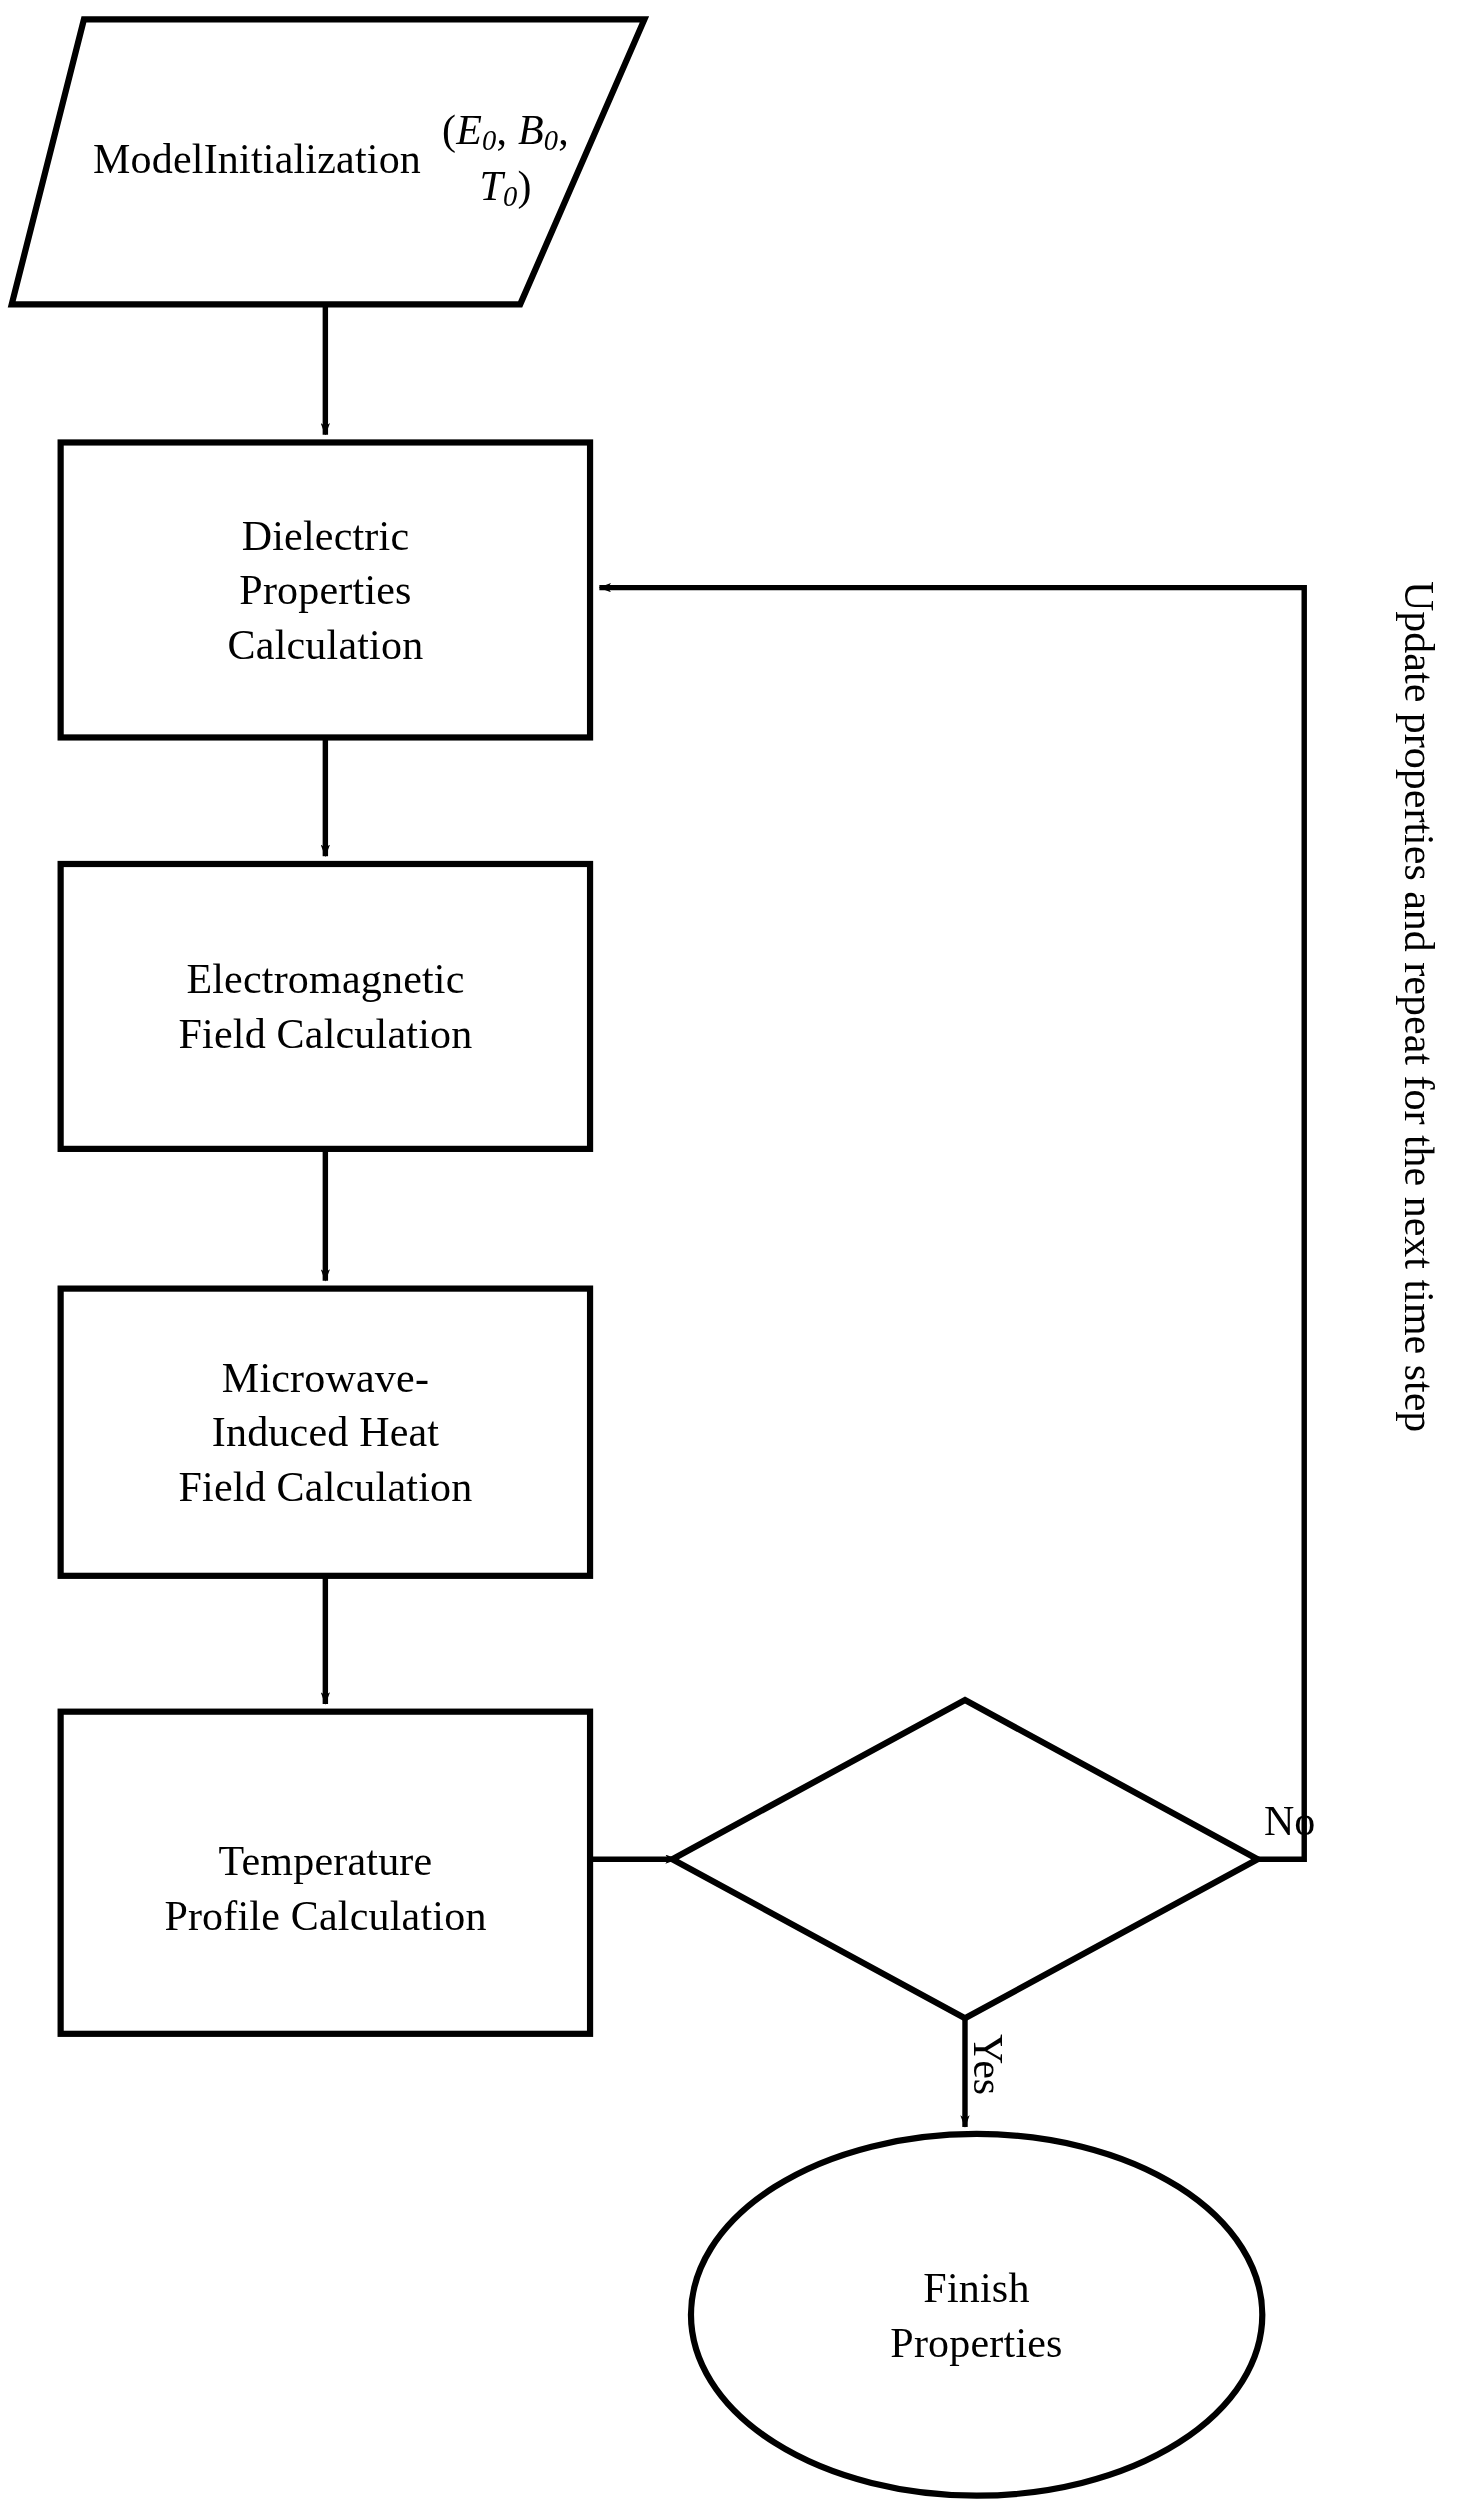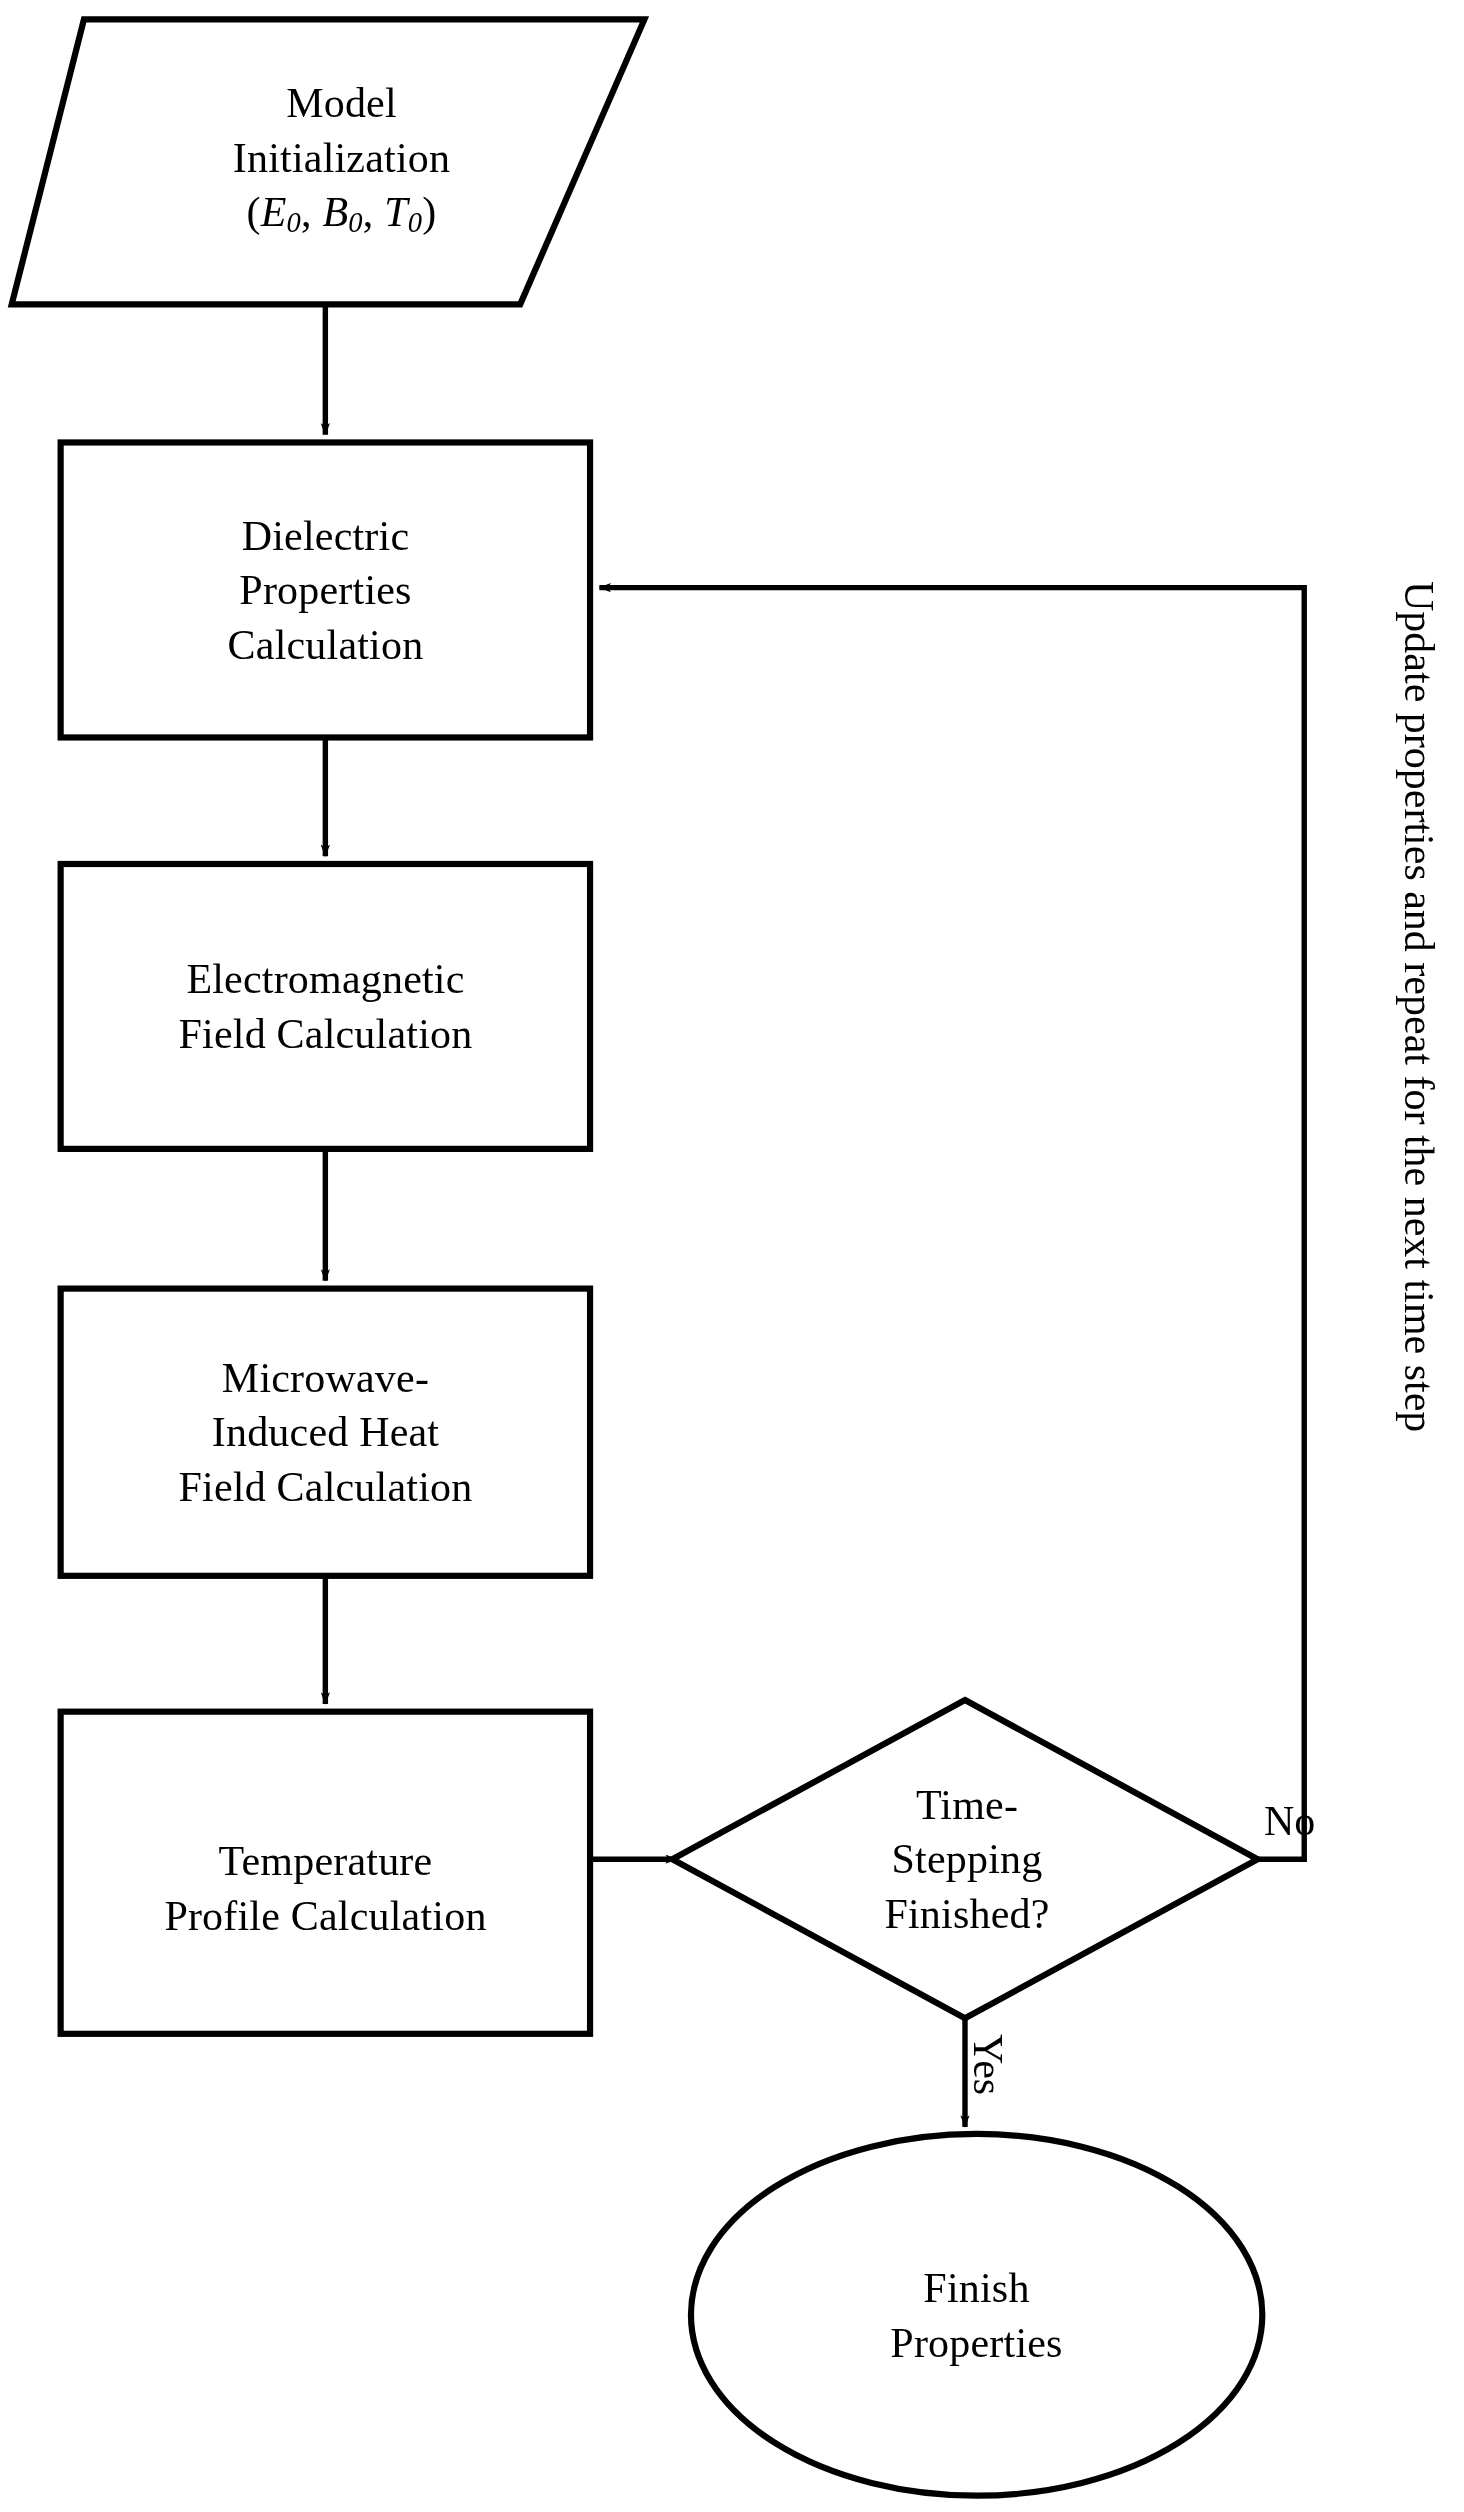--- a/index.html
+++ b/index.html
@@ -22,21 +22,21 @@
   #diagram-svg {
     position: absolute;
     left: 0;
     top: 0;
     width: 1465px;
     height: 2512px;
   }
   .node-label {
     position: absolute;
     display: flex;
-    flex-direction: column;
+    flex-direction: row;
     align-items: center;
     justify-content: center;
     text-align: center;
     font-size: 42px;
     line-height: 1.30;
     letter-spacing: 0.2px;
     white-space: pre-line;
     pointer-events: none;
   }
   .edge-label {
@@ -116,23 +116,20 @@
 Properties
 Calculation</div>
 
   <div class="node-label" style="left:61px; top:1289px; width:529px; height:287px;">Microwave-
 Induced Heat
 Field Calculation</div>
 
   <div class="node-label" style="left:61px; top:1728px; width:529px; height:322px;font-family:Liberation Serif, serif;">Temperature
 Profile Calculation</div>
 
-  <div class="node-label" style="left:738px; top:1708px; width:458px; height:303px;">Time-
-Stepping
-Finished?</div>
 
   <div class="node-label" style="left:691px; top:2135px; width:571px; height:362px;">Finish
 Properties</div>
 
   <div class="edge-label" style="left:1264px; top:1800px;">No</div>
 
   <div class="edge-label rot90" style="left:1009px; top:2034px;">Yes</div>
 
   <div class="edge-label rot90" style="left:1440px; top:581px;">Update properties and repeat for the next time step</div>
 

